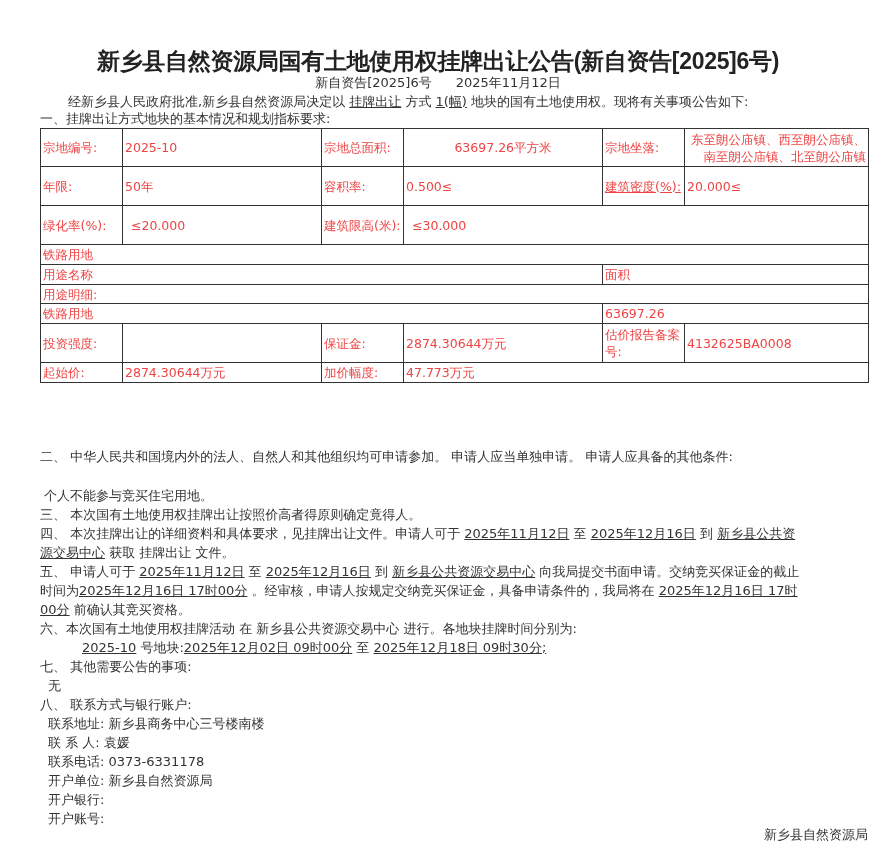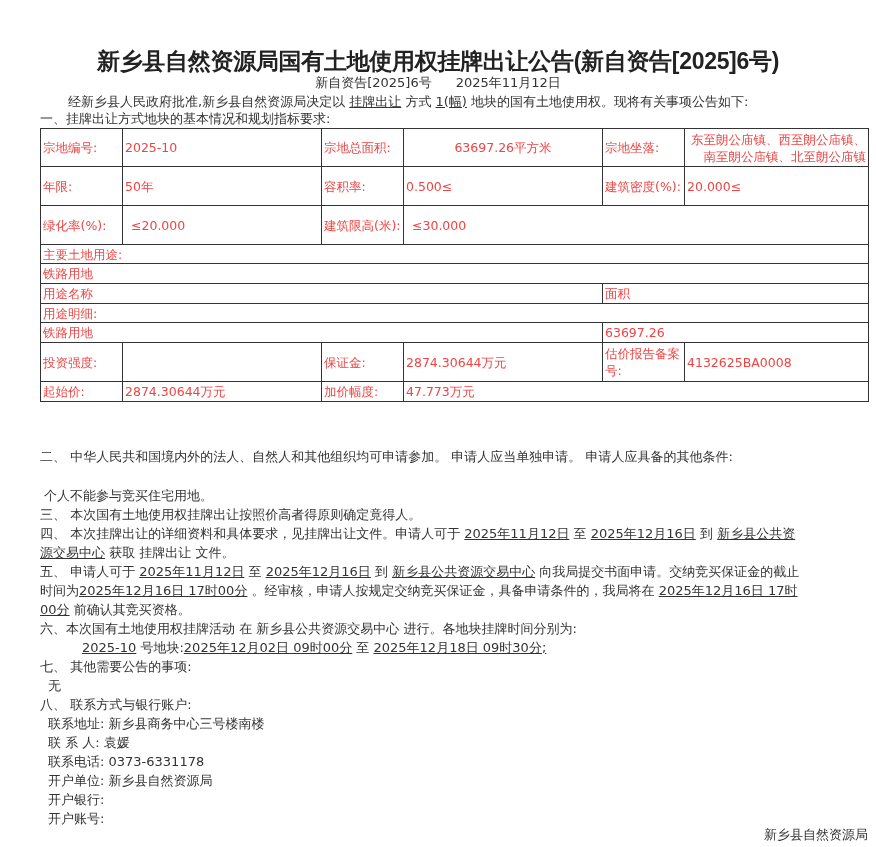--- a/index.html
+++ b/index.html
@@ -66,31 +66,28 @@
     <td class="lbl">宗地总面积:</td>
     <td class="center">63697.26平方米</td>
     <td class="lbl">宗地坐落:</td>
     <td style="text-align:right; white-space:normal;">东至朗公庙镇、西至朗公庙镇、南至朗公庙镇、北至朗公庙镇</td>
   </tr>
   <tr style="height:39px">
     <td class="lbl">年限:</td>
     <td class="val">50年</td>
     <td class="lbl">容积率:</td>
     <td class="val">0.500≤</td>
-    <td class="lbl" style="white-space:normal;">建筑密度(%):</td>
+    <td class="lbl" style="white-space:normal;text-decoration:underline;">建筑密度(%):</td>
     <td class="val">20.000≤</td>
   </tr>
   <tr style="height:39px">
     <td class="lbl">绿化率(%):</td>
     <td class="val" style="padding-left:8px">≤20.000</td>
     <td class="lbl" style="white-space:normal;">建筑限高(米):</td>
     <td colspan="3" class="val" style="padding-left:8px">≤30.000</td>
-  </tr>
-  <tr style="height:19px">
-    <td colspan="6" class="lbl">主要土地用途:</td>
   </tr>
   <tr style="height:20px">
     <td colspan="6" class="val">铁路用地</td>
   </tr>
   <tr style="height:20px">
     <td colspan="4" class="val">用途名称</td>
     <td colspan="2" class="val">面积</td>
   </tr>
   <tr style="height:19px">
     <td colspan="6" class="lbl">用途明细:</td>

